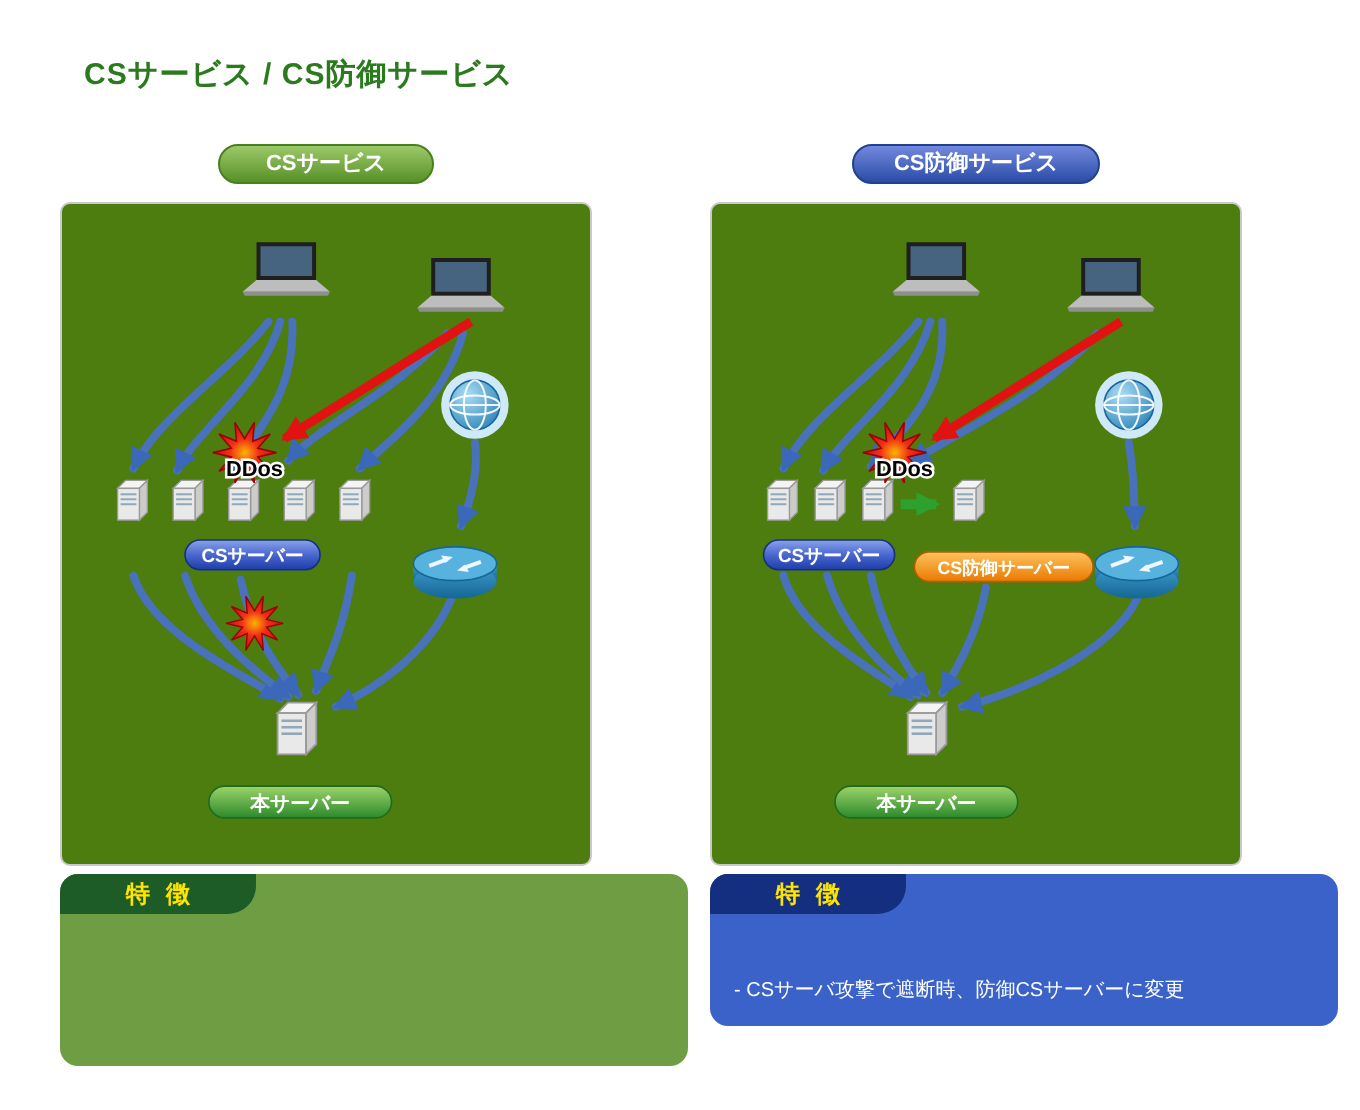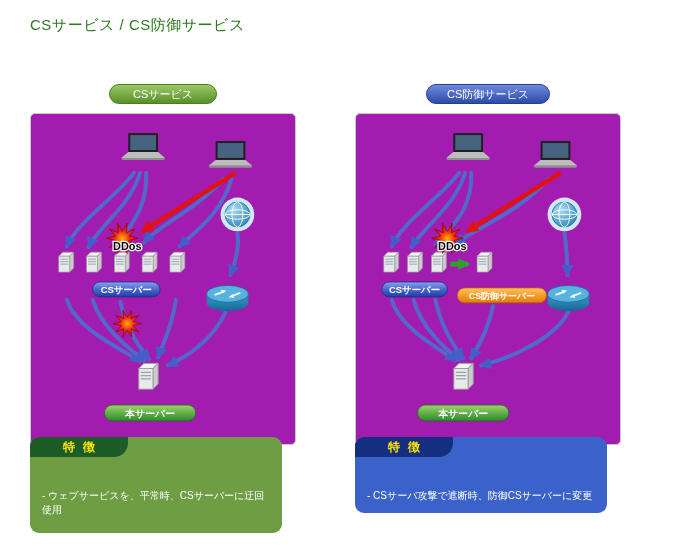--- a/index.html
+++ b/index.html
@@ -1,40 +1,40 @@
 <!DOCTYPE html>
 <html><head>
 <meta charset="utf-8">
 <style>
   html,body { margin:0; padding:0; background:#ffffff; }
   body {
     width:680px; height:555px; position:relative; overflow:hidden;
     font-family:"Liberation Sans","DejaVu Sans",sans-serif;
   }
   .page-title {
-    position:absolute; left:30px; top:16px; margin:0;
-    font-size:15px; font-weight:normal; color:#2b7a1e; letter-spacing:0.5px;
+    position:absolute; left:30px; top:16px; margin:12px;
+    font-size:15px; font-weight:bold; color:#2b7a1e; letter-spacing:0.5px;
   }
   .col { position:absolute; top:72px; width:266px; }
   .col-left  { left:30px; }
   .col-right { left:355px; }
   .badge {
-    margin:12px auto 9px; height:18px; line-height:18px; text-align:center;
-    color:#ffffff; font-size:11px; font-weight:normal; border-radius:10px;
+    margin:0 auto 9px; height:18px; line-height:18px; text-align:center;
+    color:#ffffff; font-size:11px; font-weight:bold; border-radius:10px;
   }
   .badge-green { width:106px; background:linear-gradient(#9cc968,#579028); border:1px solid #49801f; }
   .badge-blue  { width:122px; background:linear-gradient(#7189de,#2b4ca6); border:1px solid #22408f; }
   .diagram-box {
-    width:264px; height:330px; background:#a21caf;
+    width:264px; height:330px; background:#4d7c0f;
     border:1px solid #c9c9c9; border-radius:5px;
   }
   .diagram-box svg { display:block; width:264px; height:330px; }
   svg text { font-family:"Liberation Sans","DejaVu Sans",sans-serif; }
   .feature-box {
-    position:absolute; width:252px; border-radius:9px; color:#ffffff;
+    position:absolute; width:314px; border-radius:9px; color:#ffffff;
   }
   .feature-left  { left:30px;  top:437px; height:96px; background:#6f9d44; }
   .feature-right { left:355px; top:437px; height:76px; background:#3a62c8; }
   .feature-header {
     position:absolute; top:0; left:0; width:98px; height:20px; line-height:20px;
     text-align:center; color:#ffe400; font-weight:bold; font-size:12px;
     letter-spacing:8px; text-indent:8px; border-radius:9px 0 14px 0;
   }
   .fh-green { background:#1d5c26; }
   .fh-blue  { background:#142f80; }
@@ -230,21 +230,20 @@
         <rect x="62" y="292" width="92" height="16" rx="8" fill="url(#pillGreenG)" stroke="#1e6b1e" stroke-width="0.8"></rect>
         <text x="108" y="304" text-anchor="middle" font-size="10" font-weight="bold" fill="#ffffff">本サーバー</text>
       </g>
     </svg>
   </div>
 </div>
 
 <div class="feature-box feature-left">
   <div class="feature-header fh-green">特徴</div>
   <div class="feature-items">
-    <div class="feature-line">- ウェブサービスを、平常時、CSサーバーに迂回使用</div>
     
     
     
   </div>
 </div>
 
 <div class="feature-box feature-right">
   <div class="feature-header fh-blue">特徴</div>
   <div class="feature-items">
     <div class="feature-line">- CSサーバ攻撃で遮断時、防御CSサーバーに変更</div>

